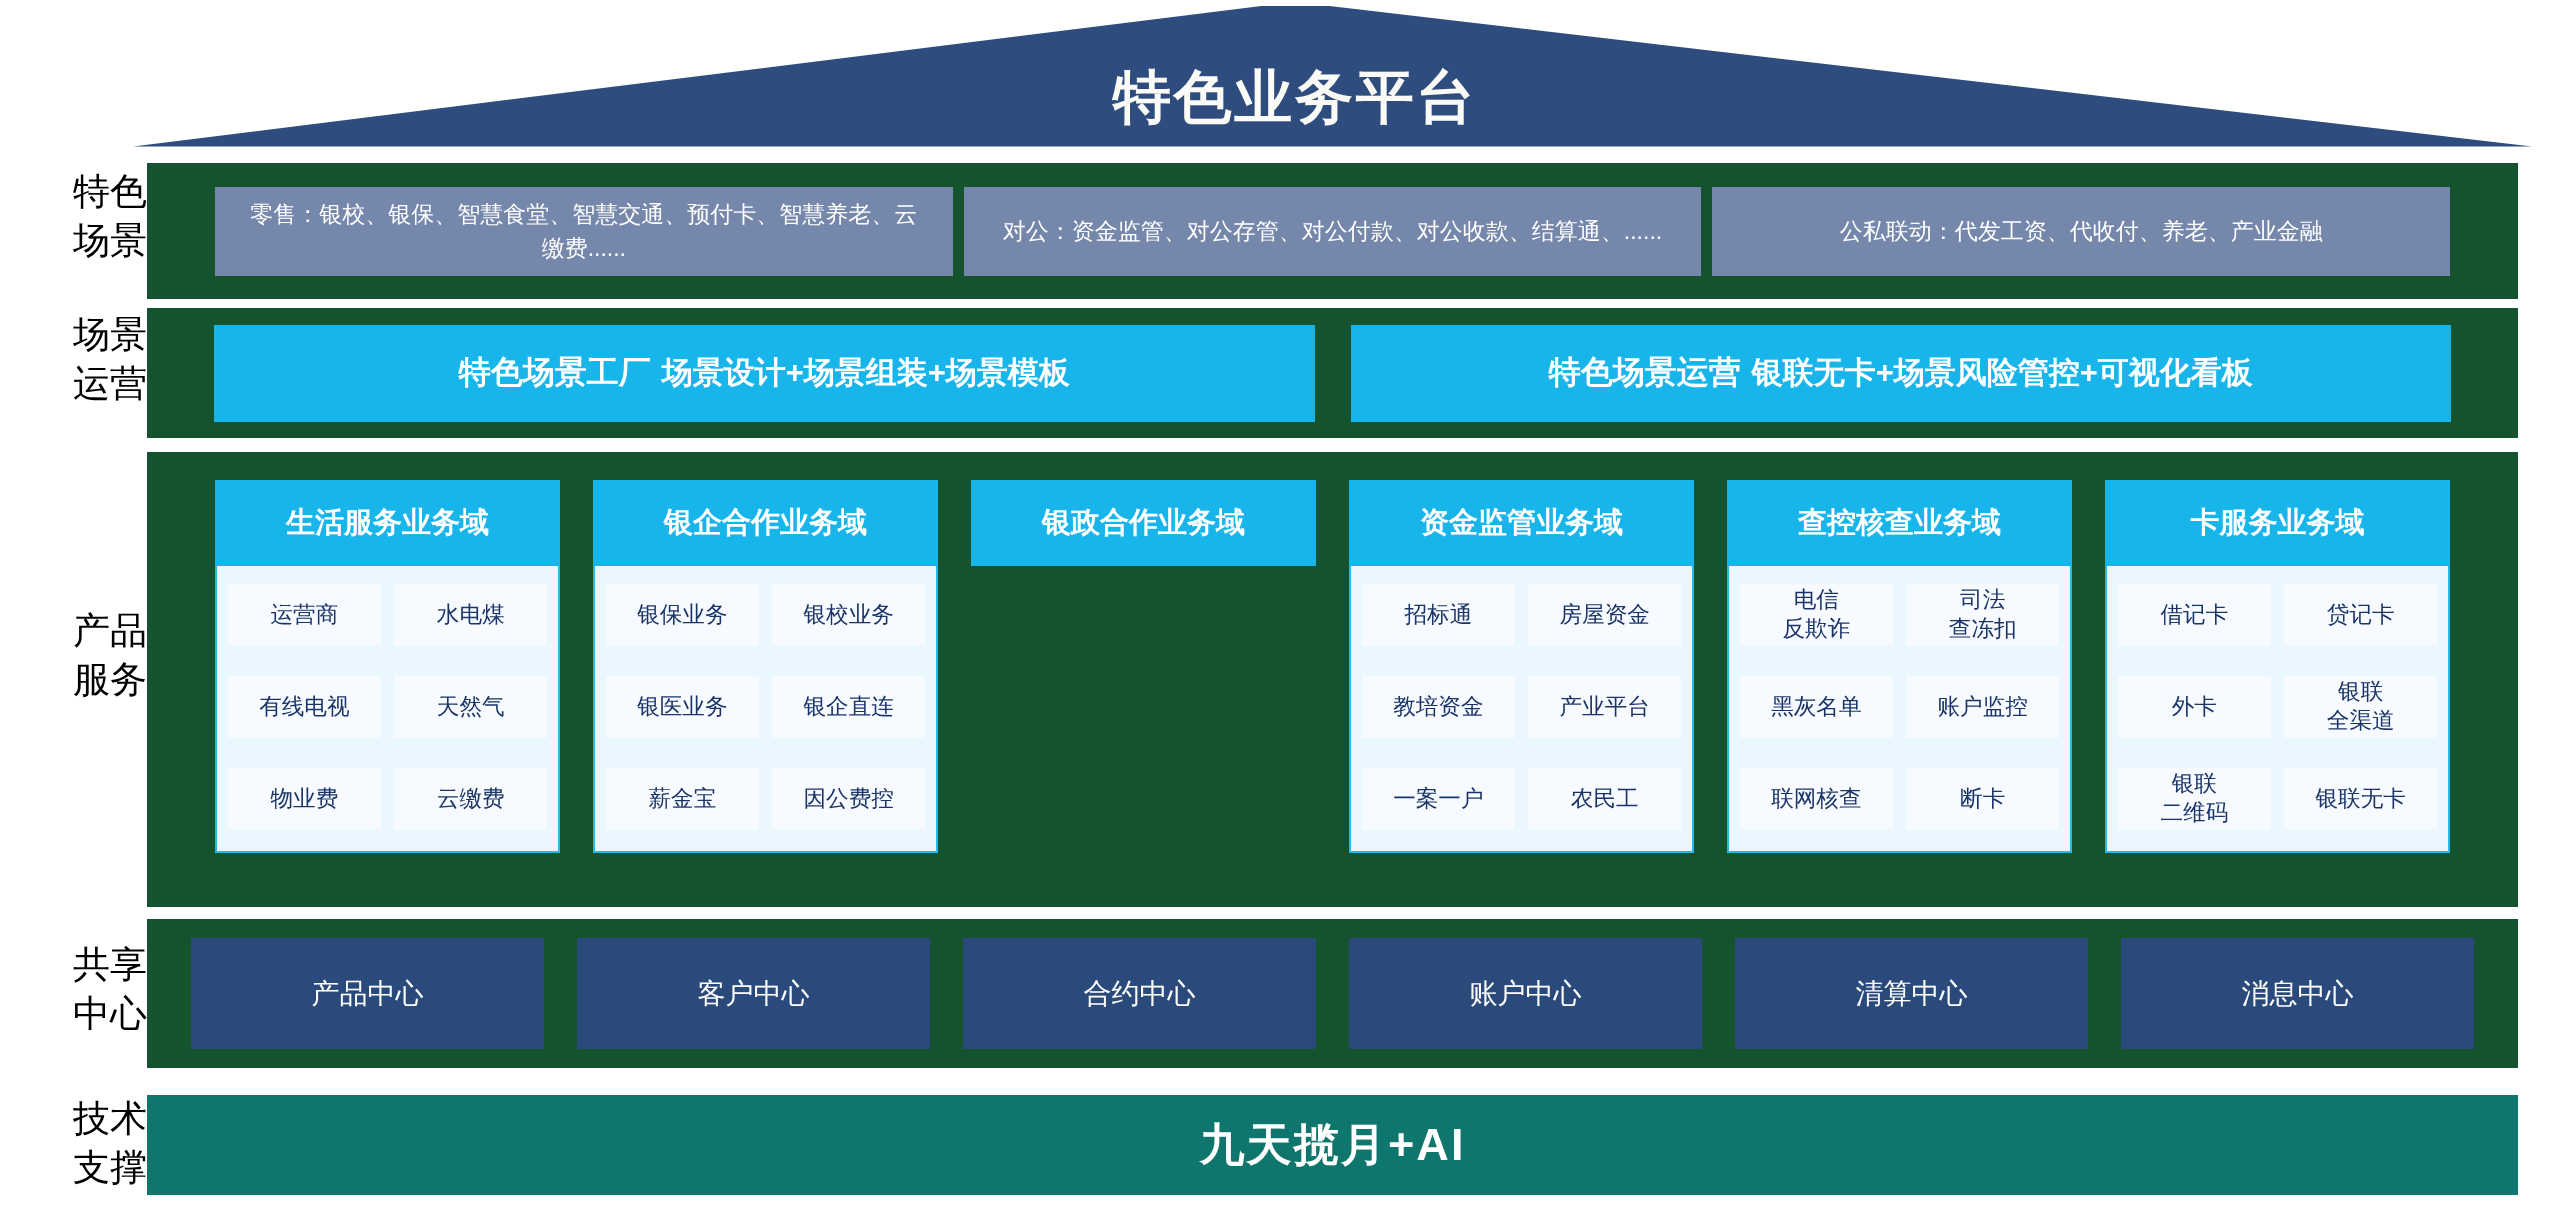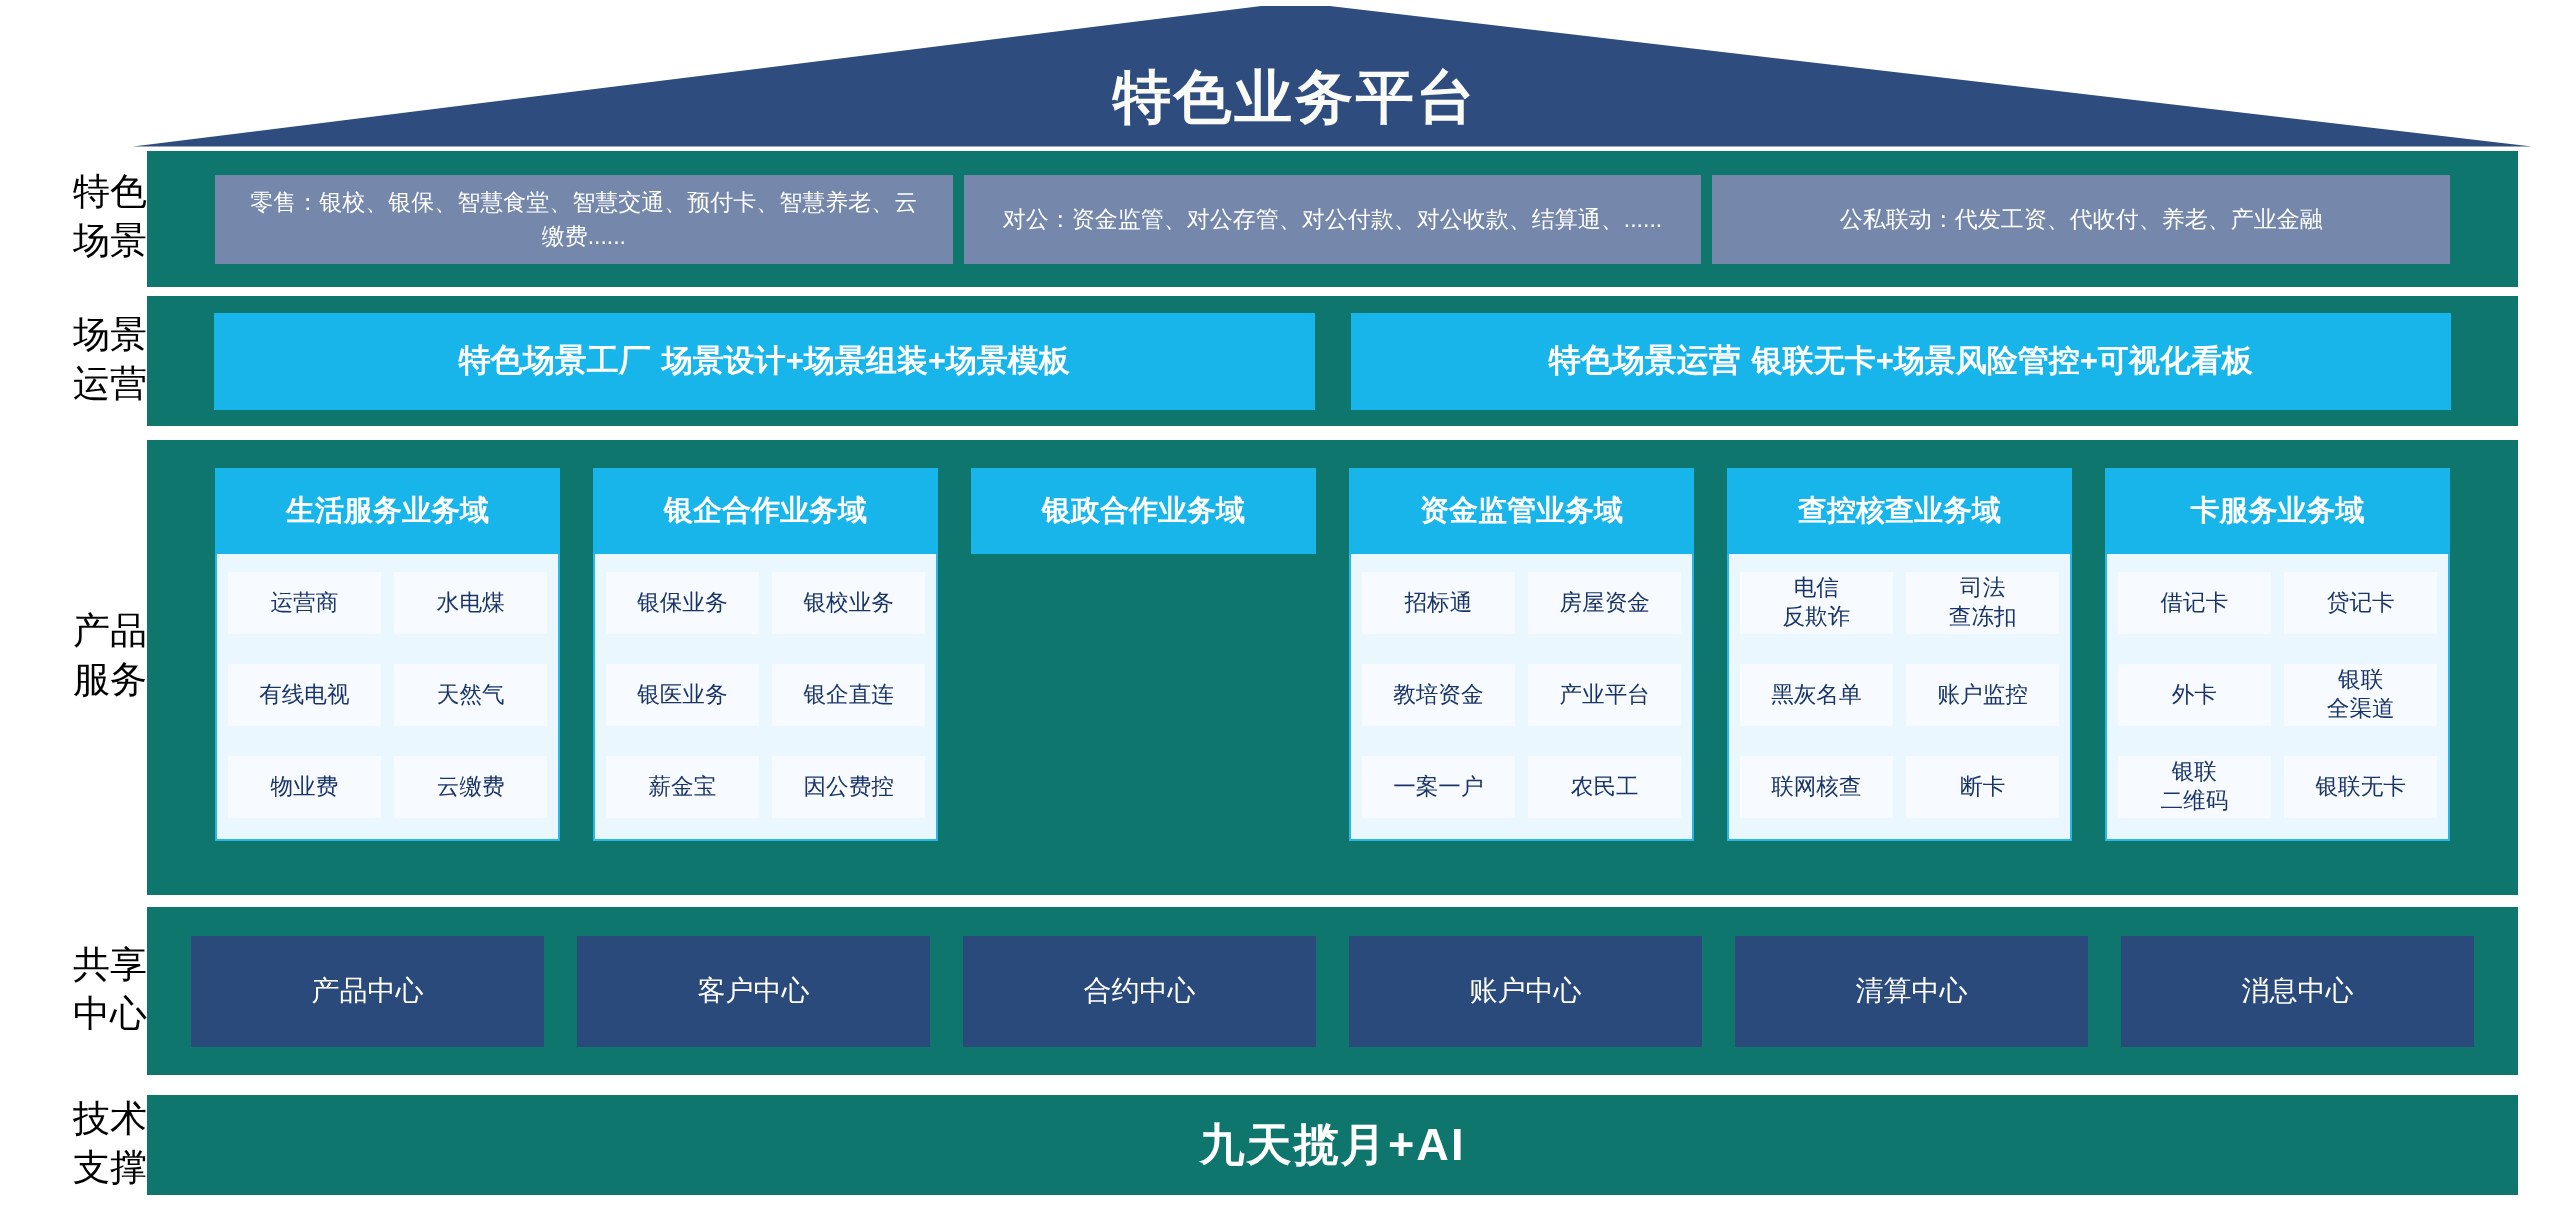--- a/index.html
+++ b/index.html
@@ -40,21 +40,22 @@
     color: #000000;
     font-size: 37px;
     line-height: 1.32;
     white-space: pre-line;
   }
 
   
   .panel {
     position: absolute;
     left: 147px; width: 2371px;
-    background: #0f766e;
+    background: #14532d;
+    margin-top: 12px;
   }
 
   
   .panel-scenarios { top: 151px; height: 136px; display: flex; align-items: center; padding: 0 68px; gap: 11px; }
   .gray-box {
     flex: 1; height: 89px;
     background: #7587AA;
     color: #ffffff;
     font-size: 23px;
     line-height: 1.5;
@@ -104,21 +105,21 @@
     background: #F7FBFF;
     color: #1A3468;
     font-size: 22.6px;
     line-height: 1.28;
     display: flex; align-items: center; justify-content: center;
     text-align: center;
     white-space: pre-line;
   }
 
   
-  .panel-centers { top: 907px; height: 168px; display: flex; align-items: center; padding: 0 44px; gap: 33px; }
+  .panel-centers { top: 907px; height: 149px; display: flex; align-items: center; padding: 0 44px; gap: 33px; }
   .center-box {
     flex: 1; height: 111px;
     background: #2B4A7C;
     color: #ffffff;
     font-size: 28px;
     display: flex; align-items: center; justify-content: center;
     text-align: center;
   }
 
   

